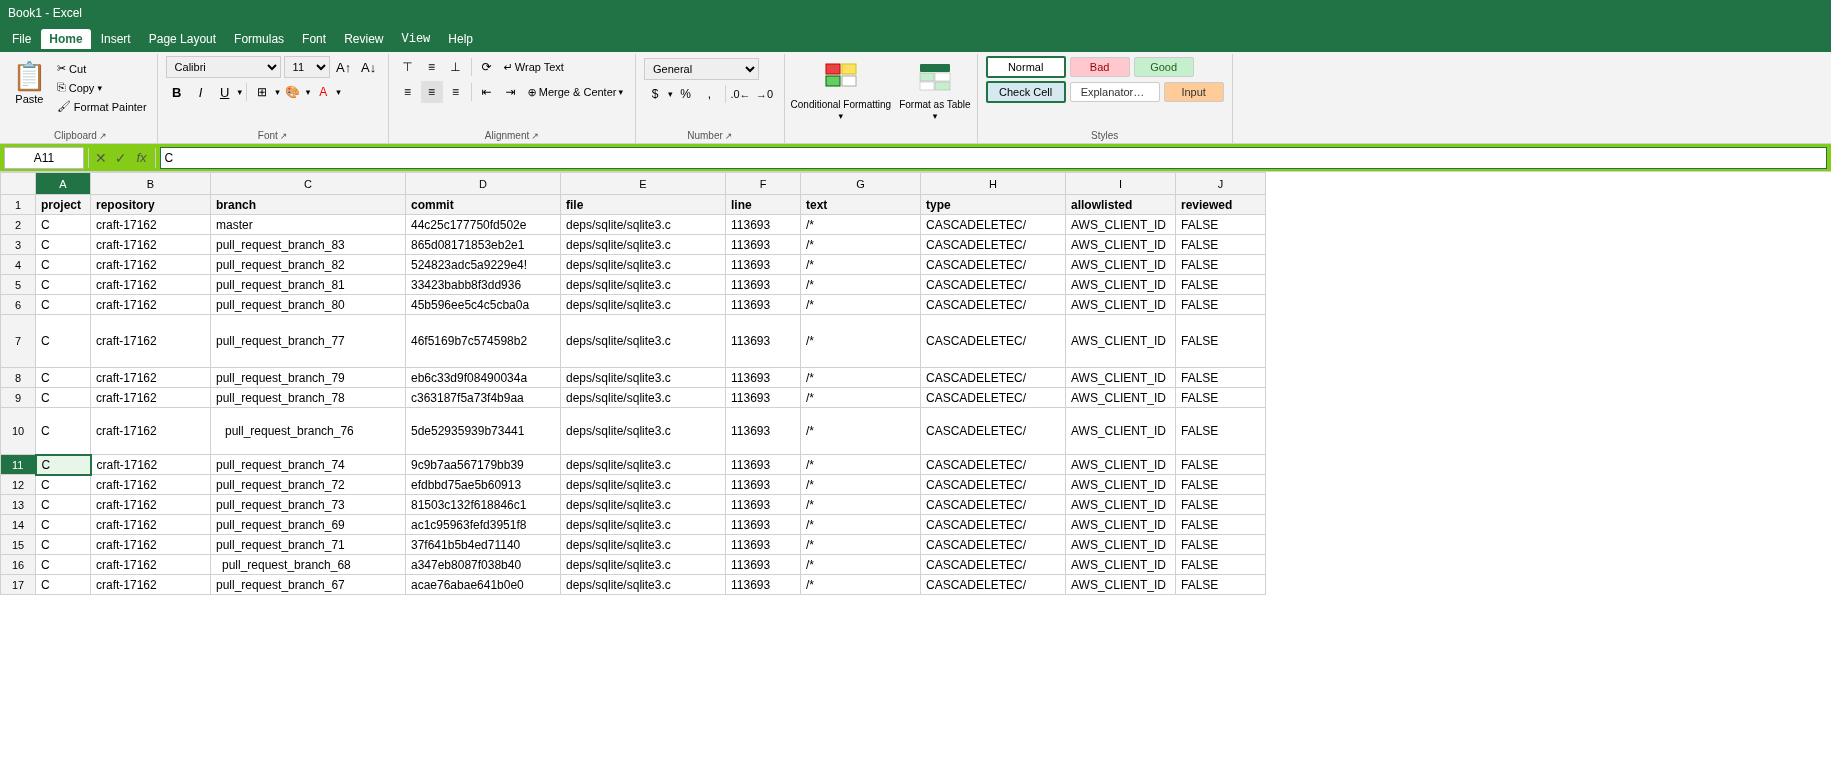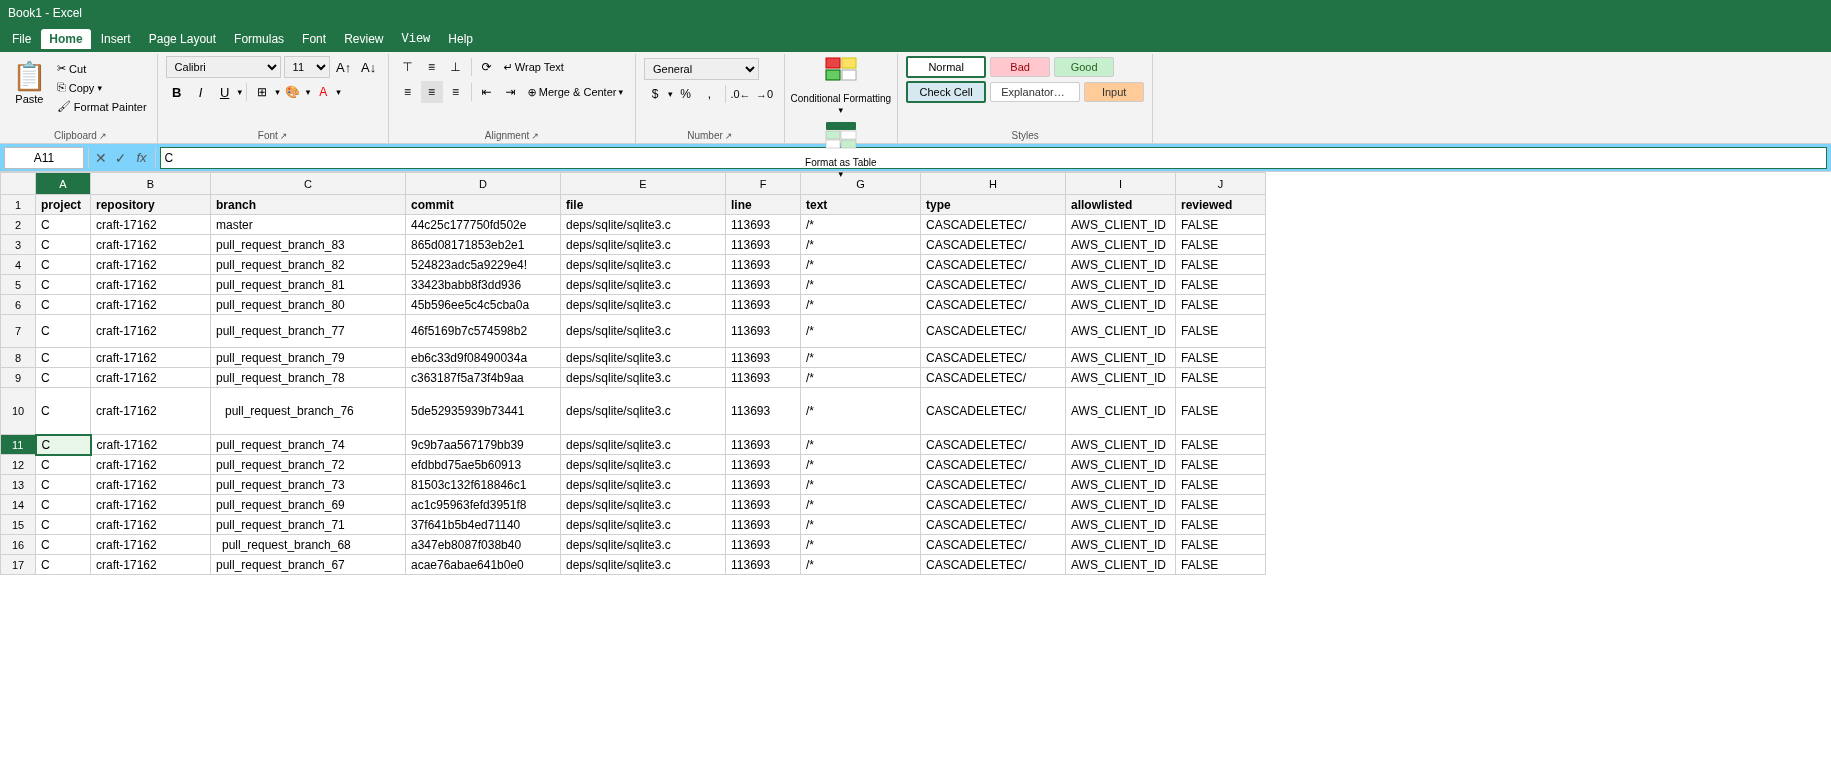--- a/index.html
+++ b/index.html
@@ -138,21 +138,21 @@
       <div style="width:1px;height:18px;background:#d1d1d1;margin:0 2px;"></div>
       <button style="width:22px;height:22px;border:none;background:none;cursor:pointer;font-size:11px;">.0←</button>
       <button style="width:22px;height:22px;border:none;background:none;cursor:pointer;font-size:11px;">→0</button>
     </div>
     <div style="position:absolute;bottom:2px;left:0;right:0;text-align:center;font-size:10px;color:#555;display:flex;align-items:center;justify-content:center;gap:2px;">
       <span>Number</span>
       <span style="font-size:9px;cursor:pointer;">↗</span>
     </div>
   </div>
 
-  <div style="display:flex;flex-direction:column;align-items:center;border-right:1px solid #d1d1d1;padding:2px 4px 16px 4px;position:relative;gap:4px;">
+  <div style="display:flex;flex-direction:row;align-items:center;border-right:1px solid #d1d1d1;padding:2px 4px 16px 4px;position:relative;gap:4px;">
     <div style="display:flex;flex-direction:column;align-items:center;justify-content:center;min-width:60px;min-height:60px;cursor:pointer;border-radius:3px;font-size:10px;padding:4px 2px;text-align:center;">
       <div style="font-size:24px;">
         <svg width="32" height="28" viewBox="0 0 32 28">
           <rect x="1" y="1" width="14" height="10" fill="#e84444" stroke="#c00" stroke-width="1"></rect>
           <rect x="17" y="1" width="14" height="10" fill="#ffe066" stroke="#cc0" stroke-width="1"></rect>
           <rect x="1" y="13" width="14" height="10" fill="#66cc66" stroke="#060" stroke-width="1"></rect>
           <rect x="17" y="13" width="14" height="10" fill="#fff" stroke="#aaa" stroke-width="1"></rect>
         </svg>
       </div>
       <span style="margin-top:2px;line-height:1.2;">Conditional Formatting</span>
@@ -197,21 +197,21 @@
         <span>Input</span>
       </div>
     </div>
     <div style="position:absolute;bottom:2px;left:0;right:0;text-align:center;font-size:10px;color:#555;">
       <span>Styles</span>
     </div>
   </div>
 
 </div>
 
-<div style="display:flex;align-items:center;height:28px;border-bottom:1px solid #d1d1d1;background:#7dd3fc;padding:0 4px;gap:4px;">
+<div style="display:flex;align-items:center;height:28px;border-bottom:1px solid #d1d1d1;background:#84cc16;padding:0 4px;gap:4px;">
   <input type="text" value="A11" style="width: 80px; height: 22px; border: 1px solid rgb(187, 187, 187); padding: 1px 4px; font-size: 12px; text-align: center;">
   <div style="width:1px;height:20px;background:#ccc;"></div>
   <span style="font-size:14px;color:#555;cursor:pointer;padding:2px;">✕</span>
   <span style="font-size:14px;color:#555;cursor:pointer;padding:2px;">✓</span>
   <span style="font-size:13px;color:#555;font-style:italic;padding:0 4px;cursor:pointer;">fx</span>
   <div style="width:1px;height:20px;background:#ccc;"></div>
   <input type="text" value="C" style="flex: 1 1 0%; height: 22px; border: 1px solid rgb(33, 115, 70); padding: 1px 4px; font-size: 12px;">
 </div>
 
 <div style="overflow:auto;height:calc(100vh - 174px);">
@@ -320,21 +320,21 @@
           <td style="border: 1px solid rgb(209, 209, 209); padding: 2px 5px; height: 20px; overflow: hidden; text-overflow: ellipsis; white-space: nowrap;">113693</td>
           <td style="border: 1px solid rgb(209, 209, 209); padding: 2px 5px; height: 20px; overflow: hidden; text-overflow: ellipsis; white-space: nowrap;">/*</td>
           <td style="border: 1px solid rgb(209, 209, 209); padding: 2px 5px; height: 20px; overflow: hidden; text-overflow: ellipsis; white-space: nowrap;">CASCADELETEC/</td>
           <td style="border: 1px solid rgb(209, 209, 209); padding: 2px 5px; height: 20px; overflow: hidden; text-overflow: ellipsis; white-space: nowrap;">AWS_CLIENT_ID</td>
           <td style="border: 1px solid rgb(209, 209, 209); padding: 2px 5px; height: 20px; overflow: hidden; text-overflow: ellipsis; white-space: nowrap;">FALSE</td>
         </tr>
         <tr>
           <th style="background: rgb(243, 243, 243); border: 1px solid rgb(209, 209, 209); text-align: center; font-size: 11px; font-weight: normal; padding: 2px 4px; user-select: none;">7</th>
           <td style="border: 1px solid rgb(209, 209, 209); padding: 2px 5px; height: 20px; overflow: hidden; text-overflow: ellipsis; white-space: nowrap;">C</td>
           <td style="border: 1px solid rgb(209, 209, 209); padding: 2px 5px; height: 20px; overflow: hidden; text-overflow: ellipsis; white-space: nowrap;">craft-17162</td>
-          <td style="border: 1px solid rgb(209, 209, 209); padding: 9px 5px; height: 20px; overflow: hidden; text-overflow: ellipsis; white-space: nowrap;">pull_request_branch_77</td>
+          <td style="border: 1px solid rgb(209, 209, 209); padding: 19px 5px; height: 20px; overflow: hidden; text-overflow: ellipsis; white-space: nowrap;">pull_request_branch_77</td>
           <td style="border: 1px solid rgb(209, 209, 209); padding: 2px 5px; height: 20px; overflow: hidden; text-overflow: ellipsis; white-space: nowrap;">46f5169b7c574598b2</td>
           <td style="border: 1px solid rgb(209, 209, 209); padding: 2px 5px; height: 20px; overflow: hidden; text-overflow: ellipsis; white-space: nowrap;">deps/sqlite/sqlite3.c</td>
           <td style="border: 1px solid rgb(209, 209, 209); padding: 2px 5px; height: 20px; overflow: hidden; text-overflow: ellipsis; white-space: nowrap;">113693</td>
           <td style="border: 1px solid rgb(209, 209, 209); padding: 2px 5px; height: 20px; overflow: hidden; text-overflow: ellipsis; white-space: nowrap;">/*</td>
           <td style="border: 1px solid rgb(209, 209, 209); padding: 2px 5px; height: 20px; overflow: hidden; text-overflow: ellipsis; white-space: nowrap;">CASCADELETEC/</td>
           <td style="border: 1px solid rgb(209, 209, 209); padding: 2px 5px; height: 20px; overflow: hidden; text-overflow: ellipsis; white-space: nowrap;">AWS_CLIENT_ID</td>
           <td style="border: 1px solid rgb(209, 209, 209); padding: 2px 5px; height: 20px; overflow: hidden; text-overflow: ellipsis; white-space: nowrap;">FALSE</td>
         </tr>
         <tr>
           <th style="background: rgb(243, 243, 243); border: 1px solid rgb(209, 209, 209); text-align: center; font-size: 11px; font-weight: normal; padding: 2px 4px; user-select: none;">8</th>

